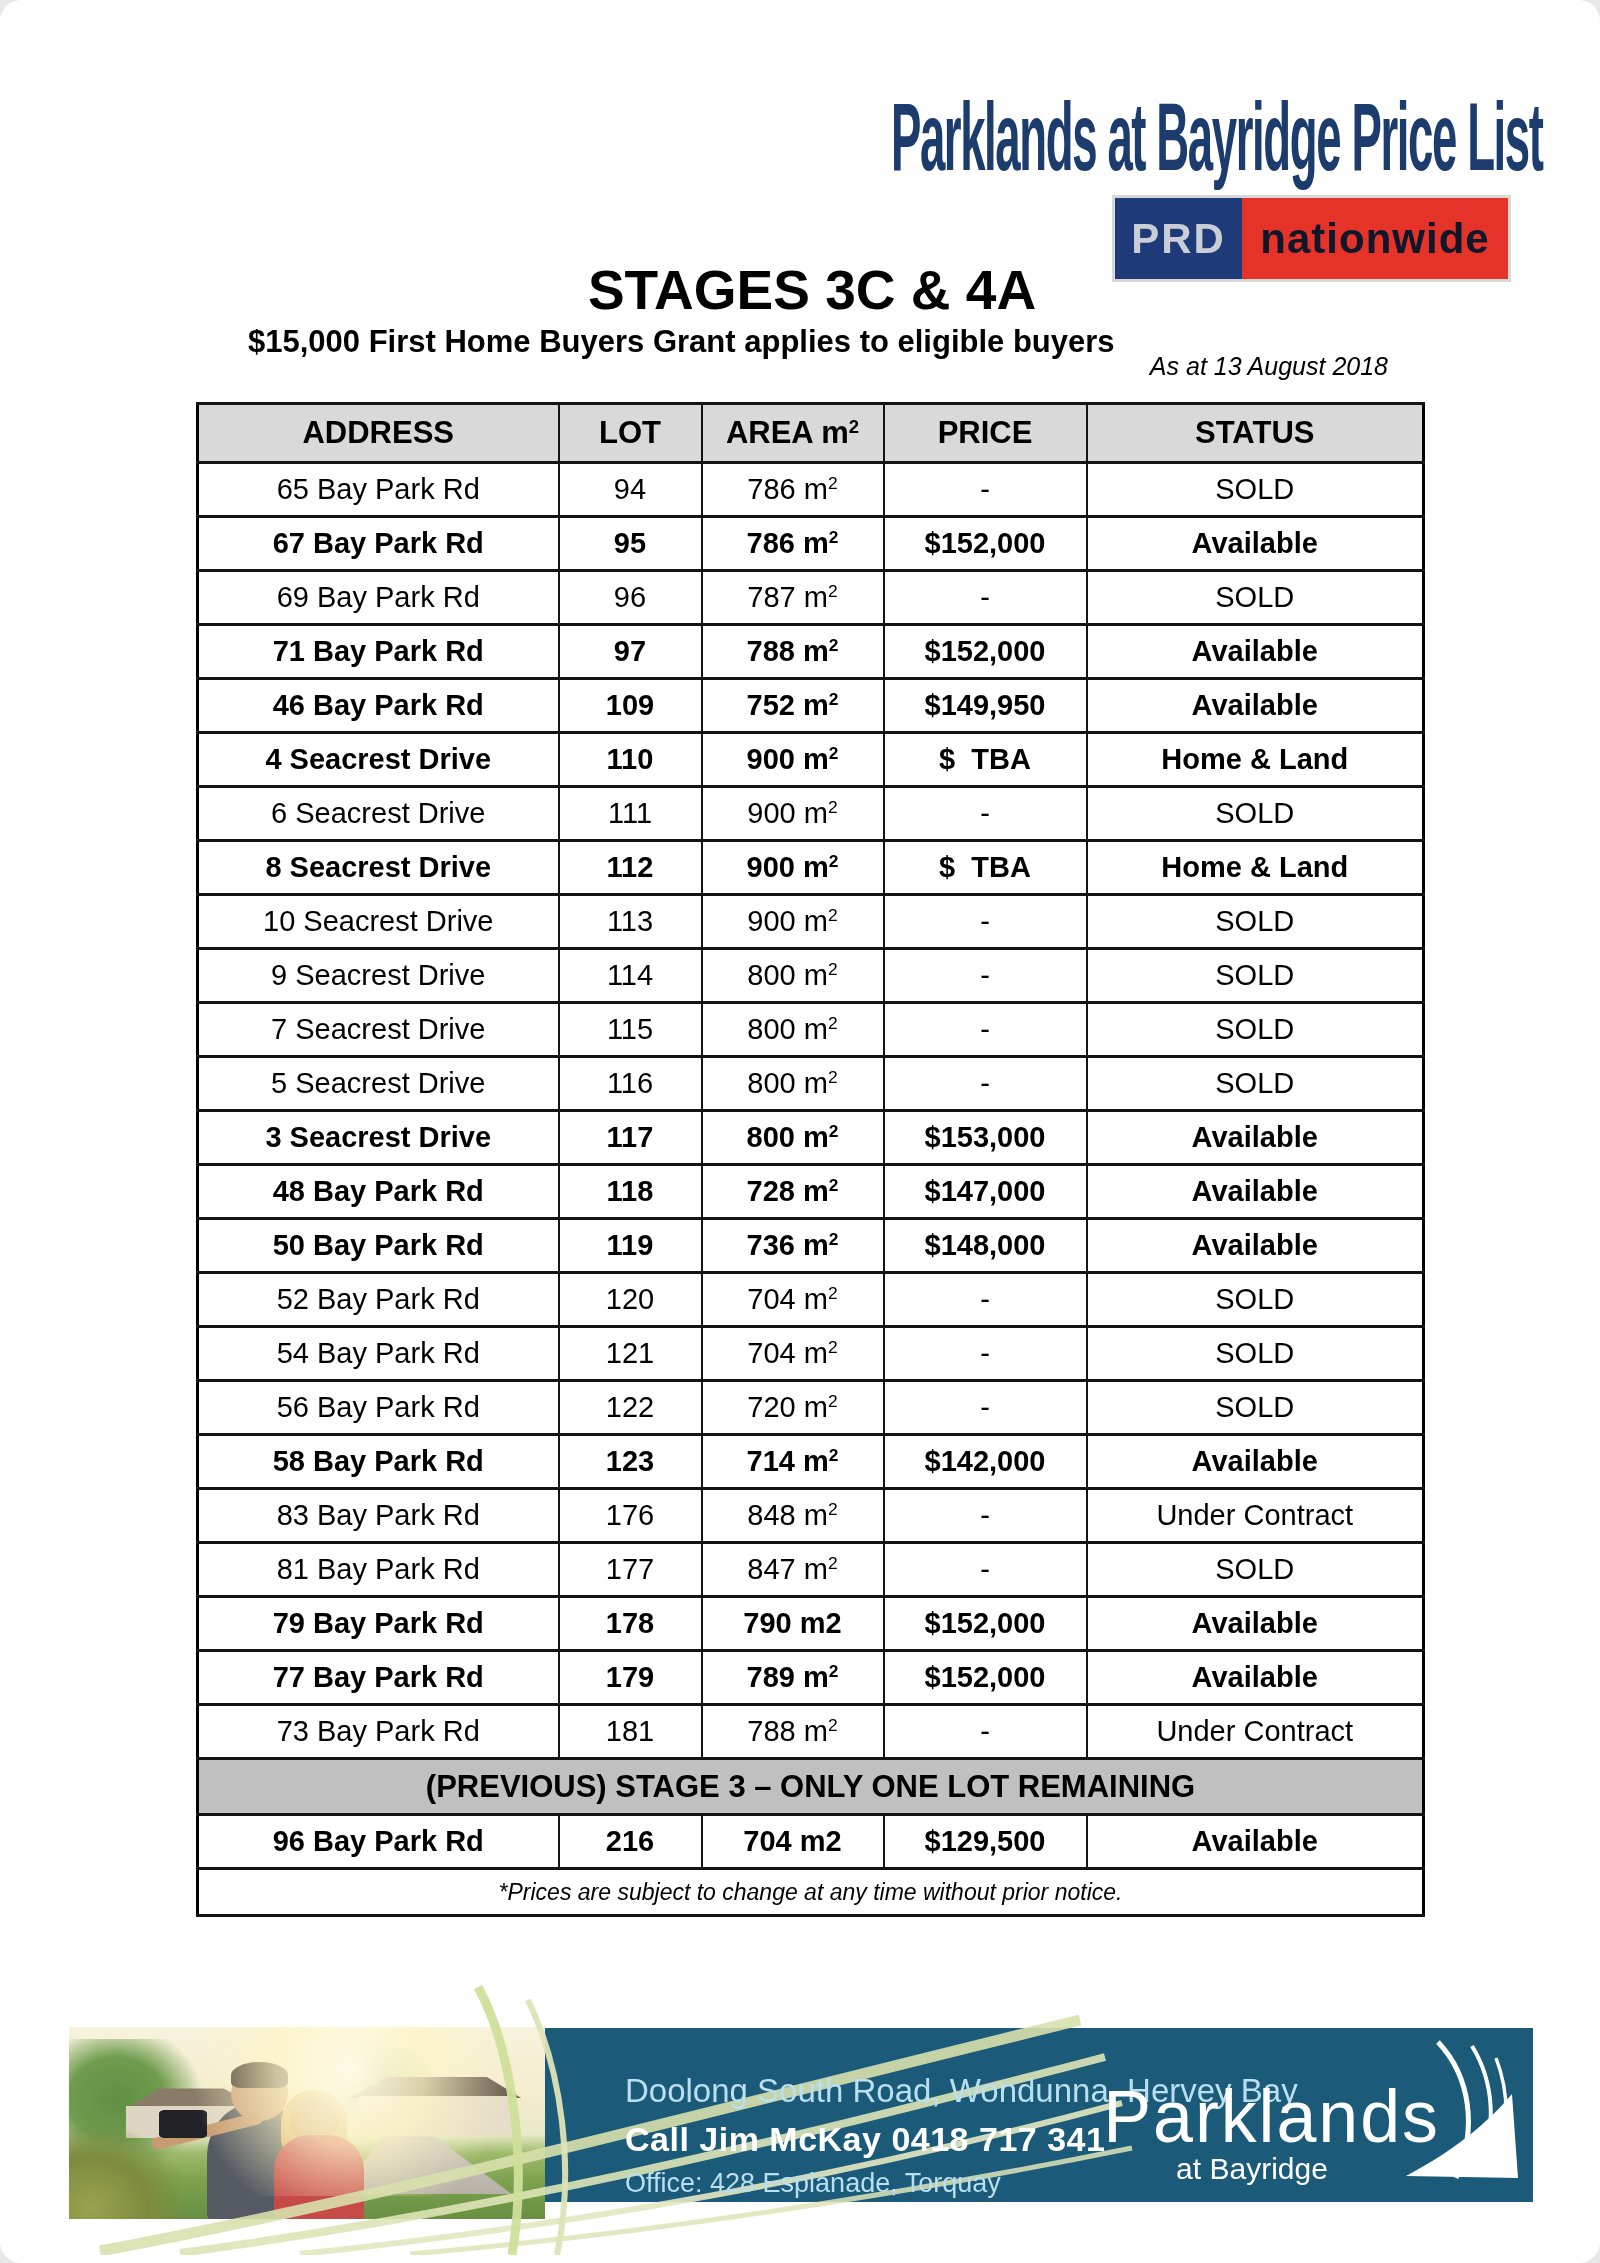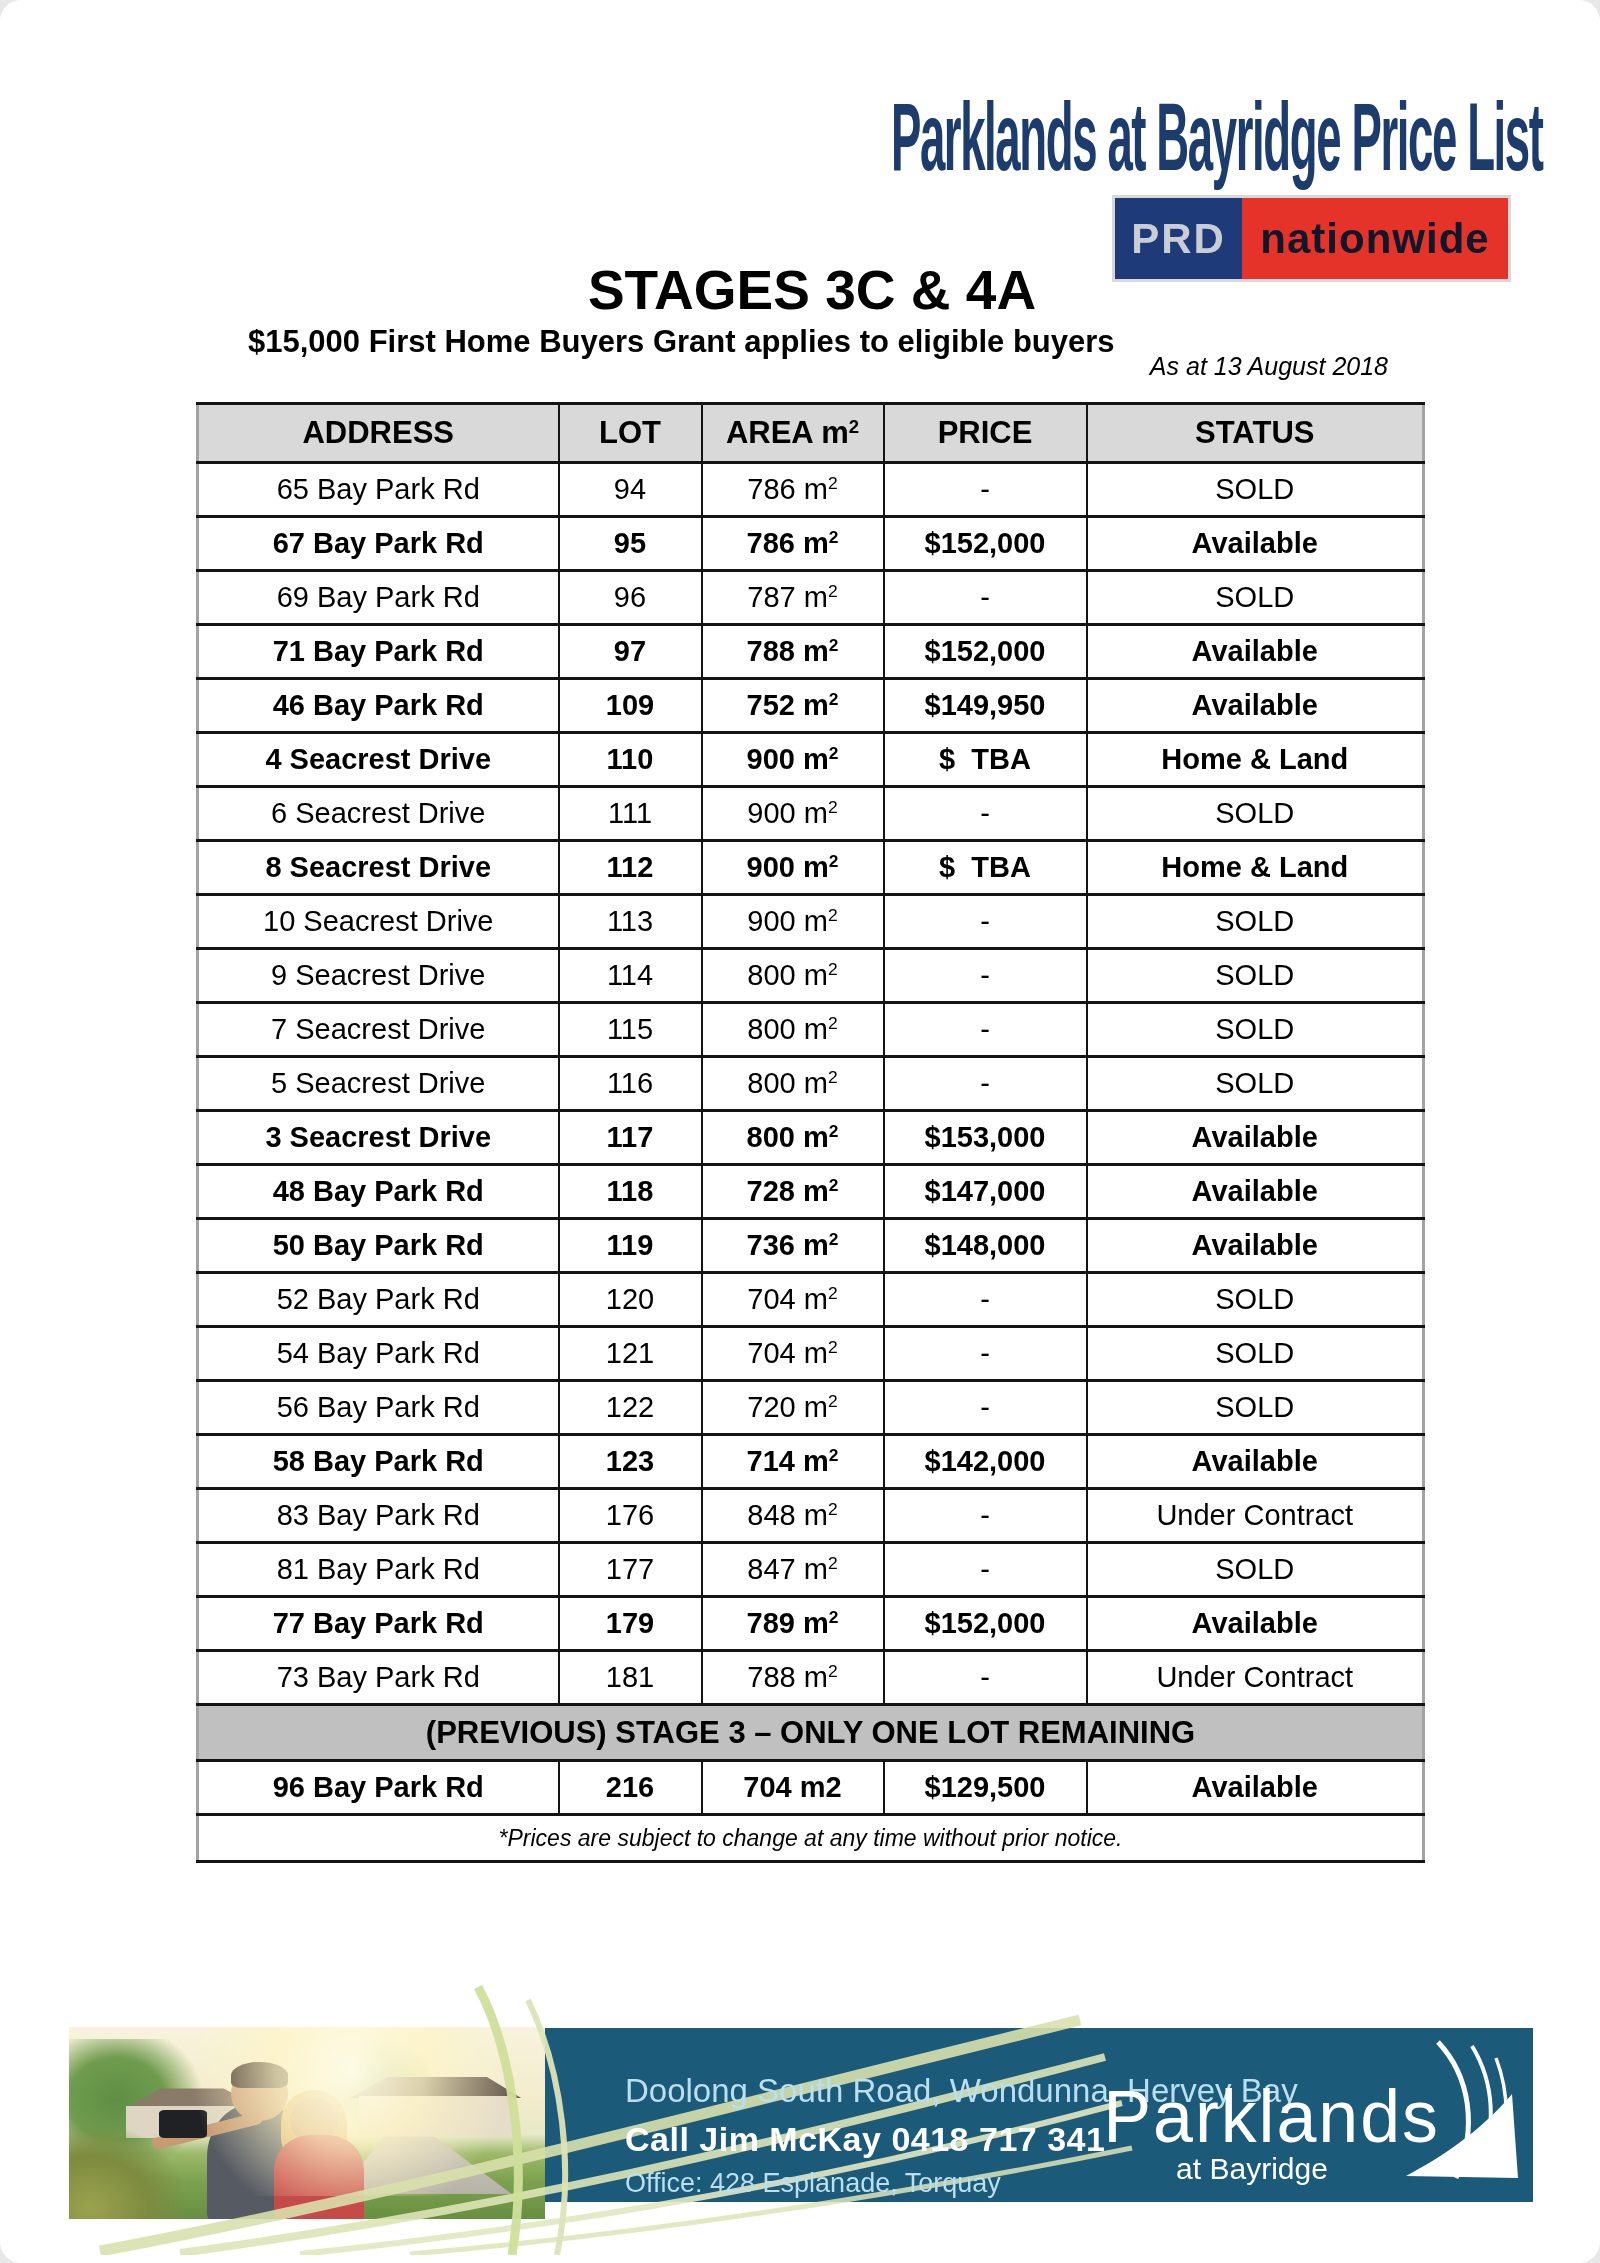--- a/index.html
+++ b/index.html
@@ -42,21 +42,21 @@
   .as-at {
     position:absolute; top:352px; left:196px; width:1226px; box-sizing:border-box;
     padding-right:34px; text-align:right;
     font-style:italic; font-size:25px;
   }
 
   
   table.price-table {
     position:absolute; left:196px; top:402px; width:1226px;
     border-collapse:collapse; table-layout:fixed;
-    border:3px solid #a3a3a3;
+    border:3px solid #000000;
   }
   .price-table th, .price-table td {
     border-left:2px solid #141414; border-right:2px solid #141414;
     border-top:3px solid #141414; border-bottom:3px solid #141414;
     text-align:center; vertical-align:middle; padding:0;
     overflow:hidden;
   }
   .price-table thead th {
     background:#d9d9d9; font-size:31px; font-weight:700; height:56px;
   }
@@ -324,20 +324,27 @@
     </tr>
 
     <tr>
       <td class="c-addr">81 Bay Park Rd</td>
       <td class="c-lot">177</td>
       <td class="c-area"><span class="c-area-main">847 m</span><sup class="c-area-sup">2</sup></td>
       <td class="c-price">-</td>
       <td class="c-status">SOLD</td>
     </tr>
 
+    <tr class="bold">
+      <td class="c-addr">79 Bay Park Rd</td>
+      <td class="c-lot">178</td>
+      <td class="c-area"><span class="c-area-main">790 m2</span><sup class="c-area-sup"></sup></td>
+      <td class="c-price">$152,000</td>
+      <td class="c-status">Available</td>
+    </tr>
 
     <tr class="bold">
       <td class="c-addr">77 Bay Park Rd</td>
       <td class="c-lot">179</td>
       <td class="c-area"><span class="c-area-main">789 m</span><sup class="c-area-sup">2</sup></td>
       <td class="c-price">$152,000</td>
       <td class="c-status">Available</td>
     </tr>
 
 

